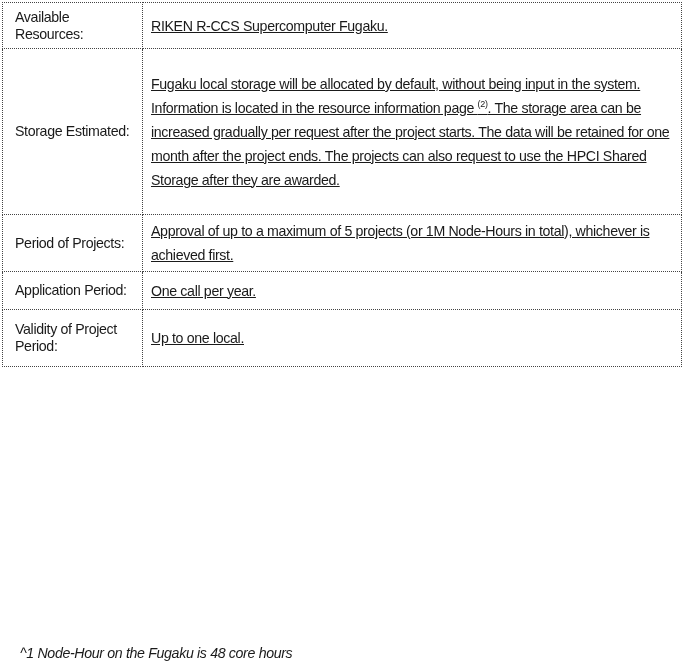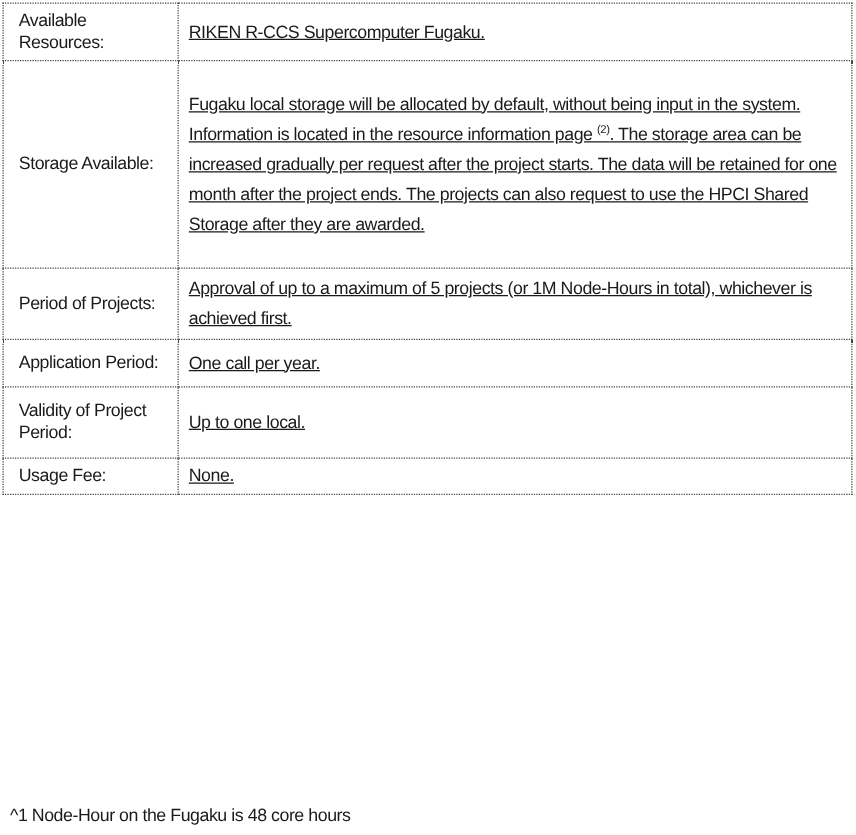--- a/index.html
+++ b/index.html
@@ -2,47 +2,43 @@
 <html><head>
 <meta charset="utf-8">
 <style>
   html, body { margin:0; padding:0; background:#ffffff; }
   body { width:685px; height:668px; overflow:hidden; font-family:"Liberation Sans", sans-serif; color:#1a1a1a; }
   .tbl { position:absolute; left:2px; top:2px; width:680px; border-collapse:collapse; table-layout:fixed; }
   .tbl td { border:1px dotted #444; vertical-align:middle; font-size:14.2px; line-height:24px; padding:0 6px 0 12px; letter-spacing:-0.35px; }
   .tbl td.k { width:121px; line-height:17px; padding-left:12px; }
   .tbl td.v { padding-left:8px;text-decoration:underline; }
   sup { font-size:9px; line-height:0; }
-  .foot { position:absolute; left:8px; top:645px; font-size:14.2px; letter-spacing:-0.35px; }
+  .foot { position:absolute; left:20px; top:645px; font-size:14.2px; font-style:italic; letter-spacing:-0.35px; }
 </style>
 </head>
 <body>
 
 <table class="tbl">
   <tbody>
       <tr style="height:46px">
     <td class="k">Available Resources:</td>
     <td class="v">RIKEN R-CCS Supercomputer Fugaku.</td>
   </tr>
   <tr style="height:166px">
-    <td class="k">Storage Available:</td>
+    <td class="k">Storage Estimated:</td>
     <td class="v"><span>Fugaku local storage will be allocated by default, without being input in the system. Information is located in the resource information page </span><sup>(2)</sup><span>. The storage area can be increased gradually per request after the project starts. The data will be retained for one month after the project ends. The projects can also request to use the HPCI Shared Storage after they are awarded.</span></td>
   </tr>
   <tr style="height:57px">
     <td class="k">Period of Projects:</td>
     <td class="v">Approval of up to a maximum of 5 projects (or 1M Node-Hours in total), whichever is achieved first.</td>
   </tr>
   <tr style="height:38px">
     <td class="k">Application Period:</td>
     <td class="v">One call per year.</td>
   </tr>
   <tr style="height:57px">
     <td class="k">Validity of Project Period:</td>
     <td class="v">Up to one local.</td>
   </tr>
-  <tr style="height:29px">
-    <td class="k">Usage Fee:</td>
-    <td class="v">None.</td>
-  </tr>
 </tbody>
   </table>
 
 <div class="foot">^1 Node-Hour on the Fugaku is 48 core hours</div>
 
 </body></html>

